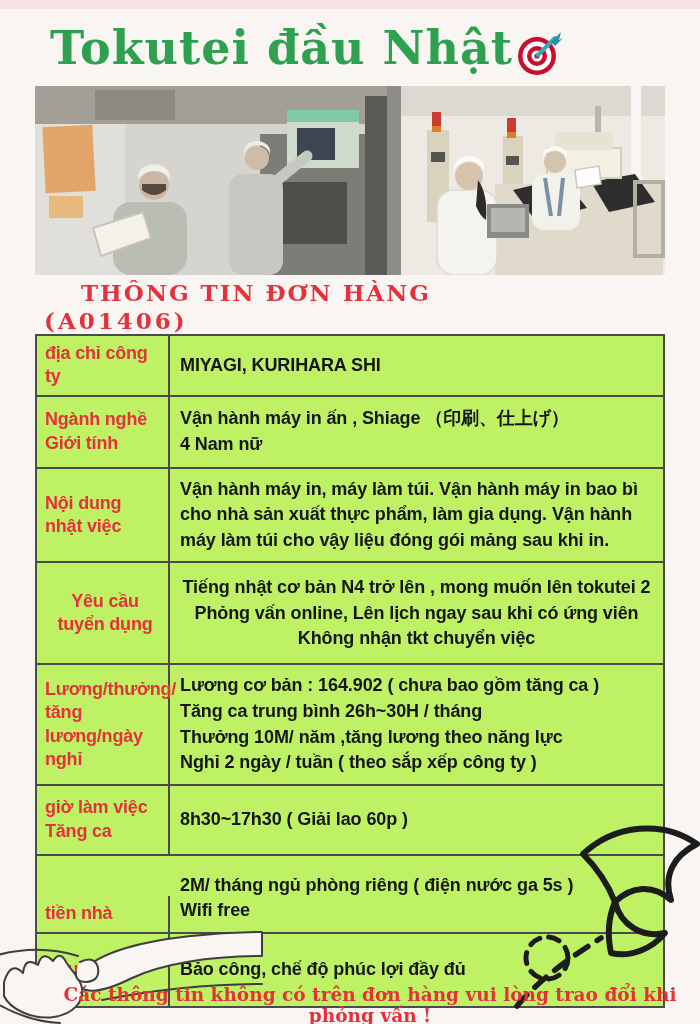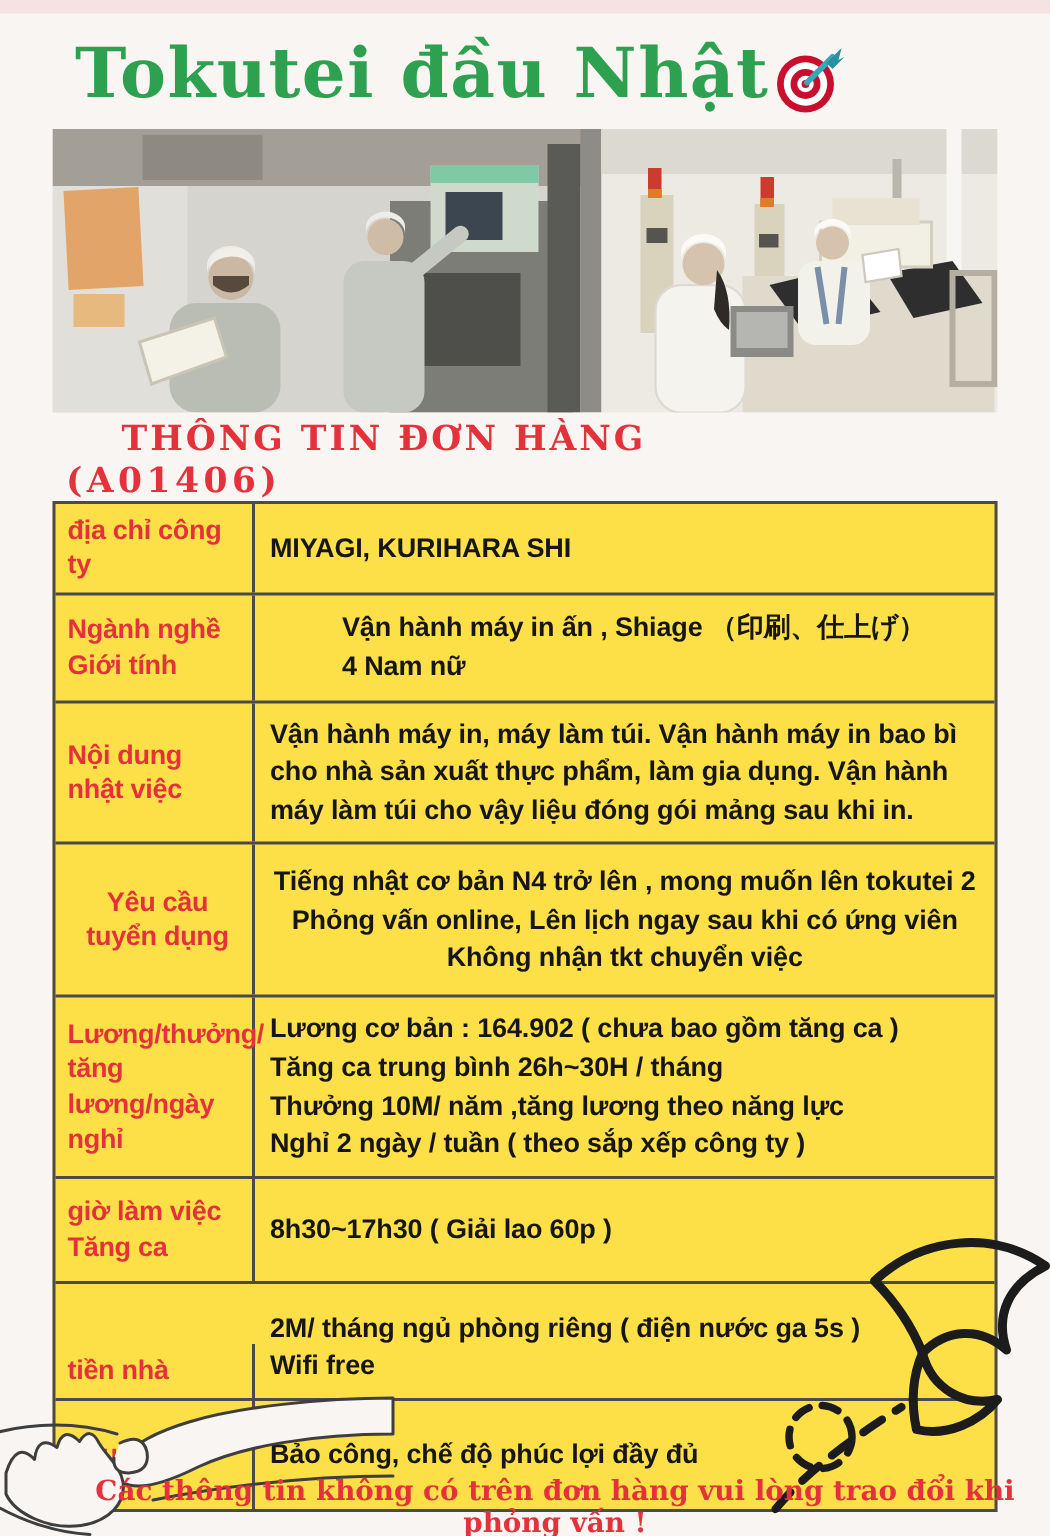--- a/index.html
+++ b/index.html
@@ -24,26 +24,26 @@
     color:#e4323c;letter-spacing:2px;margin-left:42px;
   }
   .code{
     position:absolute;left:44px;top:307px;z-index:2;
     font-family:"DejaVu Serif",serif;font-weight:bold;font-size:23px;
     color:#e4323c;letter-spacing:3px;
   }
 
   .jobtable{
     position:absolute;left:35px;top:334px;width:630px;z-index:1;
-    border:2px solid #4b4b4b;background:#fde047;box-sizing:border-box;
+    border:2px solid #4b4b4b;background:#bef264;box-sizing:border-box;
   }
   .t-row{display:flex;border-top:2px solid #4b4b4b;}
   .t-row:first-child{border-top:none;}
   .t-row:nth-child(1){min-height:42px;}
-  .t-row:nth-child(2){min-height:70px;gap:48px;}
+  .t-row:nth-child(2){min-height:70px;}
   .t-row:nth-child(3){min-height:86px;}
   .t-row:nth-child(4){min-height:100px;text-align:center;}
   .t-row:nth-child(5){min-height:106px;}
   .t-row:nth-child(6){min-height:68px;}
   .t-row:nth-child(7){min-height:76px;align-items:flex-end;}
   .t-row:nth-child(8){min-height:72px;}
   .t-label{
     width:133px;flex:0 0 133px;border-right:2px solid #4b4b4b;box-sizing:border-box;
     color:#e4323c;font-weight:bold;font-size:18px;line-height:1.3;
     display:flex;flex-direction:column;justify-content:center;

